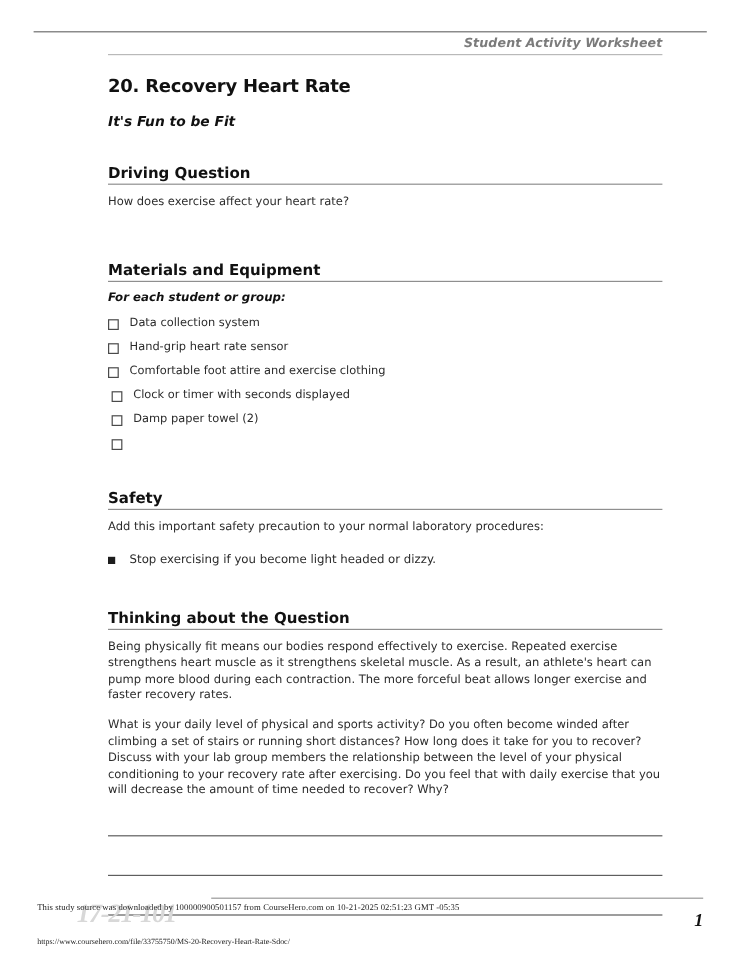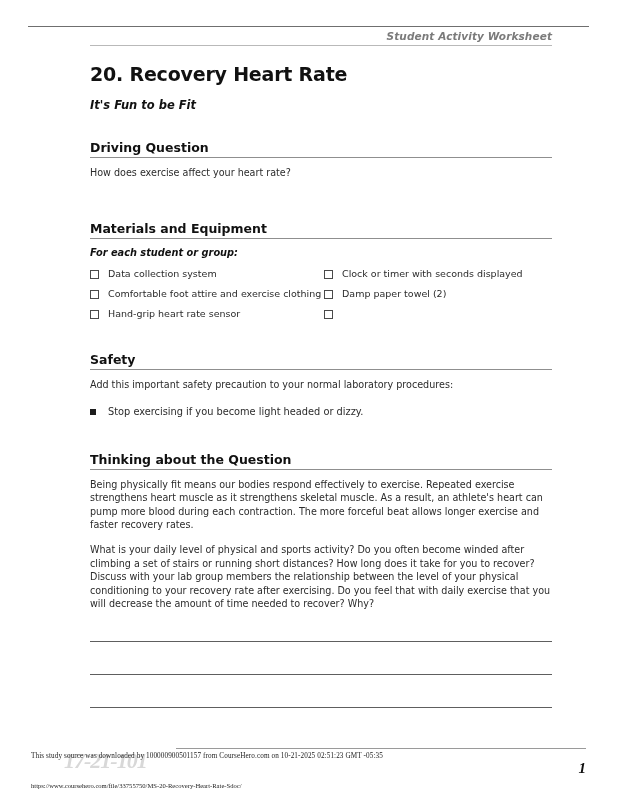--- a/index.html
+++ b/index.html
@@ -50,21 +50,21 @@
     letter-spacing: 0.1px;
     padding-bottom: 3px;
   }
   .head-rule {
     border-top: 1px solid #b9b9b9;
     margin-bottom: 17px;
   }
 
   
   .doc-title {
-    font-size: 19px;
+    font-size: 15px;
     font-weight: bold;
     color: #111;
     letter-spacing: -0.2px;
     margin: 0 0 13px 0;
   }
   .doc-subtitle {
     font-size: 11.5px;
     font-weight: bold;
     font-style: italic;
     color: #111;
@@ -98,20 +98,21 @@
   
   .materials-label {
     font-size: 9.8px;
     font-weight: bold;
     font-style: italic;
     color: #111;
     margin: 0 0 9px 0;
   }
   .materials-grid {
     display: flex;
+    flex-direction: column;
   }
   .materials-col {
     width: 50%;
   }
   .materials-col.col-right {
     padding-left: 3px;
   }
   .check-item {
     display: flex;
     align-items: flex-start;
@@ -241,25 +242,25 @@
       <div class="materials-label">For each student or group:</div>
 
       <div class="materials-grid">
         <div class="materials-col col-left">
           <div class="check-item">
             <span class="checkbox"></span>
             <span class="check-label">Data collection system</span>
           </div>
           <div class="check-item">
             <span class="checkbox"></span>
+            <span class="check-label">Hand-grip heart rate sensor</span>
+          </div>
+          <div class="check-item">
+            <span class="checkbox"></span>
             <span class="check-label">Comfortable foot attire and exercise clothing</span>
-          </div>
-          <div class="check-item">
-            <span class="checkbox"></span>
-            <span class="check-label">Hand-grip heart rate sensor</span>
           </div>
         </div>
         <div class="materials-col col-right">
           <div class="check-item">
             <span class="checkbox"></span>
             <span class="check-label">Clock or timer with seconds displayed</span>
           </div>
           <div class="check-item">
             <span class="checkbox"></span>
             <span class="check-label">Damp paper towel (2)</span>

